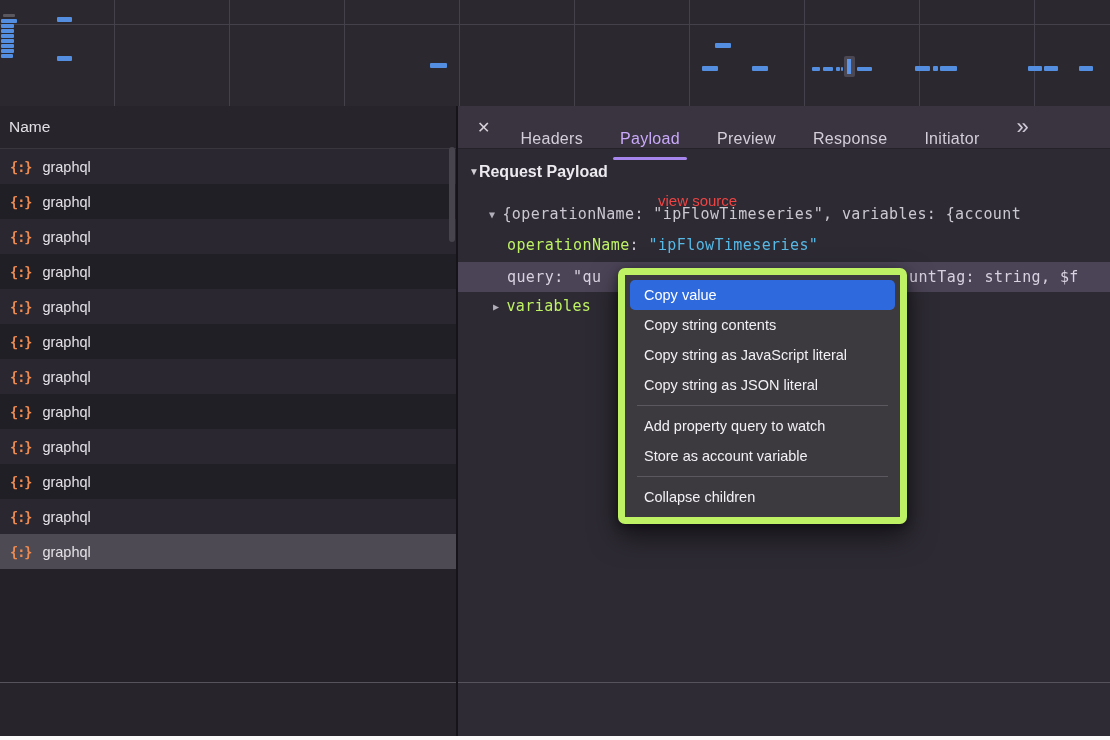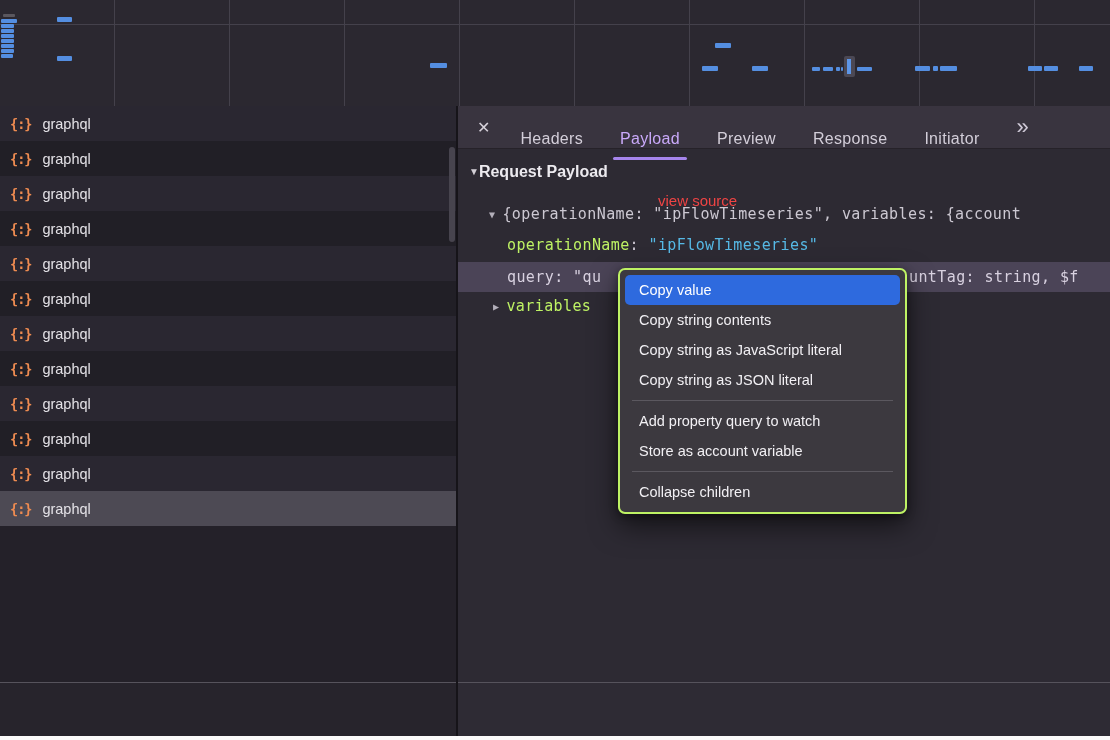--- a/index.html
+++ b/index.html
@@ -65,21 +65,21 @@
   .tri{font-size:10px;color:#b3afba;margin-right:7px;vertical-align:1px;}
   .key{color:#bef264;}
   .str{color:#56b9e6;}
   .frag-right{position:absolute;left:451px;top:0;}
   .t-vars .frag-right{color:#dedce2;}
   .right-footer{position:absolute;left:0;top:576px;width:652px;height:54px;background:#2e2b34;border-top:1px solid #56535c;}
 
   
   .context-menu{
     position:absolute;left:618px;top:268px;width:289px;z-index:20;
-    background:#3c393f;border:2px solid #bef264;border-radius:7px;
+    background:#3c393f;border:7px solid #bef264;border-radius:7px;
     box-shadow:0 12px 28px rgba(0,0,0,.55),0 2px 8px rgba(0,0,0,.4);
     padding:5px 0;box-sizing:border-box;
     font-size:14.5px;color:#f2f0f4;
   }
   .mitem{height:30px;line-height:30px;margin:0 5px;padding:0 14px;border-radius:5px;cursor:default;white-space:nowrap;}
   .mitem.hl{background:#2e6ade;color:#ffffff;}
   .msep{height:1px;background:#5b585f;margin:5px 12px;}
 
   .bottom-white{position:absolute;left:0;top:736px;width:1110px;height:4px;background:#fbfbfb;z-index:30;}
 </style>
@@ -115,20 +115,23 @@
       <div class="bar" style="left: 857px; top: 67px; width: 15px; height: 4px;"></div>
       <div class="bar" style="left: 915px; top: 66px; width: 15px; height: 5px;"></div>
       <div class="bar" style="left: 933px; top: 66px; width: 5px; height: 5px;"></div>
       <div class="bar" style="left: 940px; top: 66px; width: 17px; height: 5px;"></div>
       <div class="bar" style="left: 1028px; top: 66px; width: 14px; height: 5px;"></div>
       <div class="bar" style="left: 1044px; top: 66px; width: 14px; height: 5px;"></div>
       <div class="bar" style="left: 1079px; top: 66px; width: 14px; height: 5px;"></div>
     </div>
 
   <div class="left-panel">
+    <div class="name-header">
+      <span>Name</span>
+    </div>
     <div>
         <div class="nrow odd">
           <span class="jicon">{:}</span>
           <span class="rlabel">graphql</span>
         </div>
         <div class="nrow even">
           <span class="jicon">{:}</span>
           <span class="rlabel">graphql</span>
         </div>
         <div class="nrow odd">

